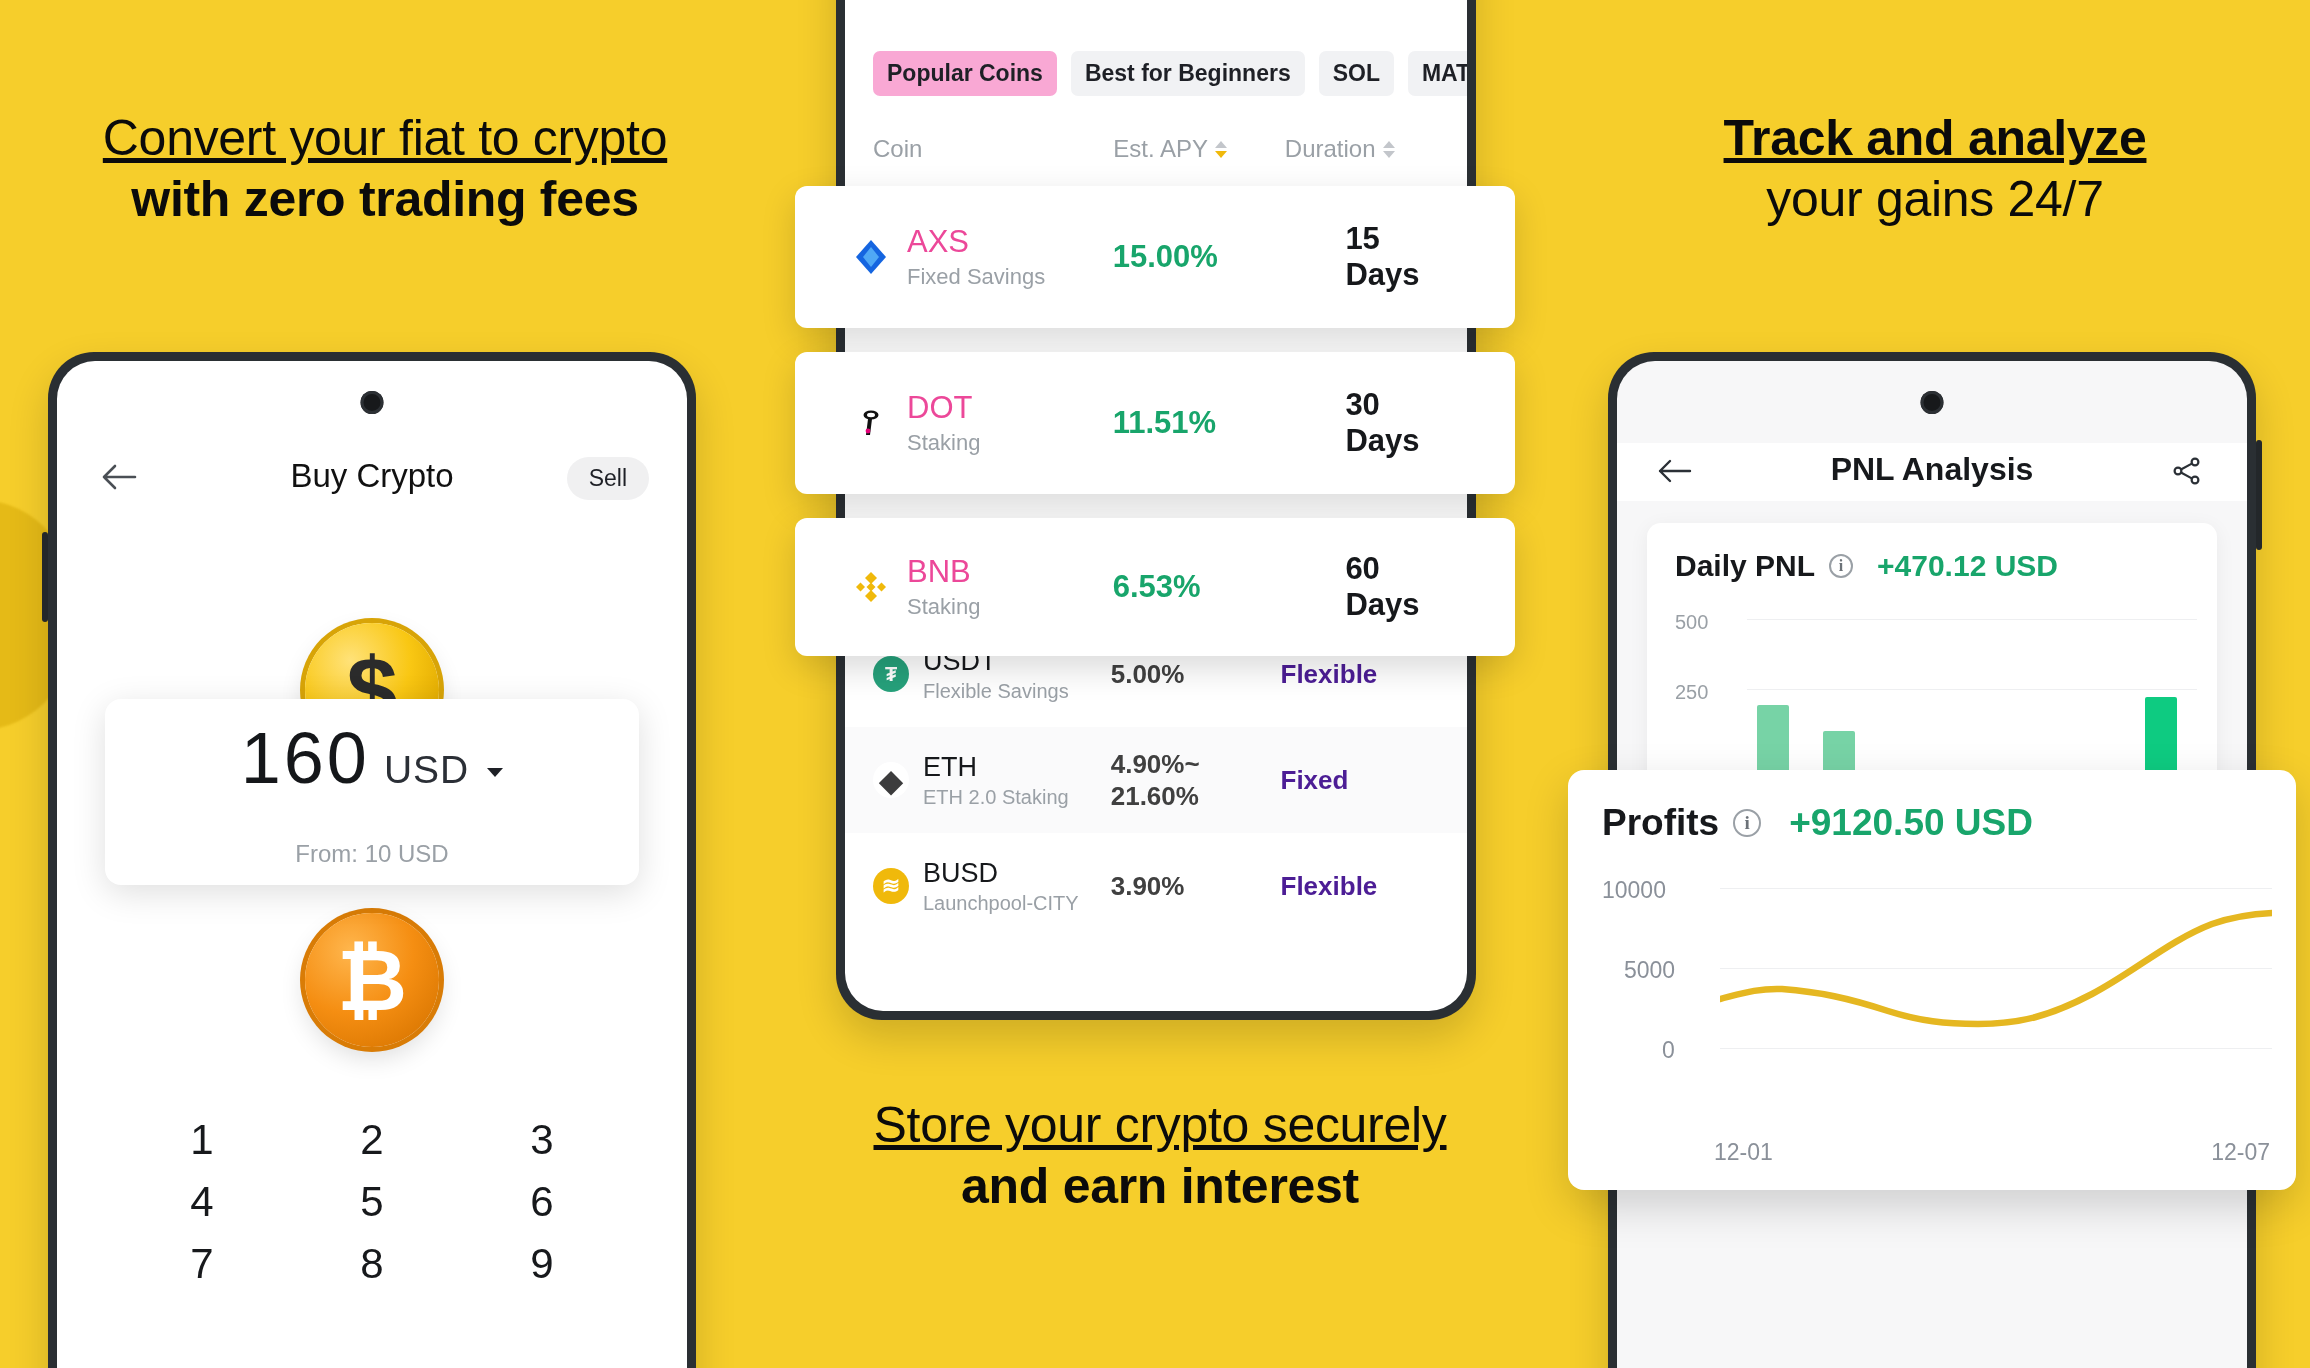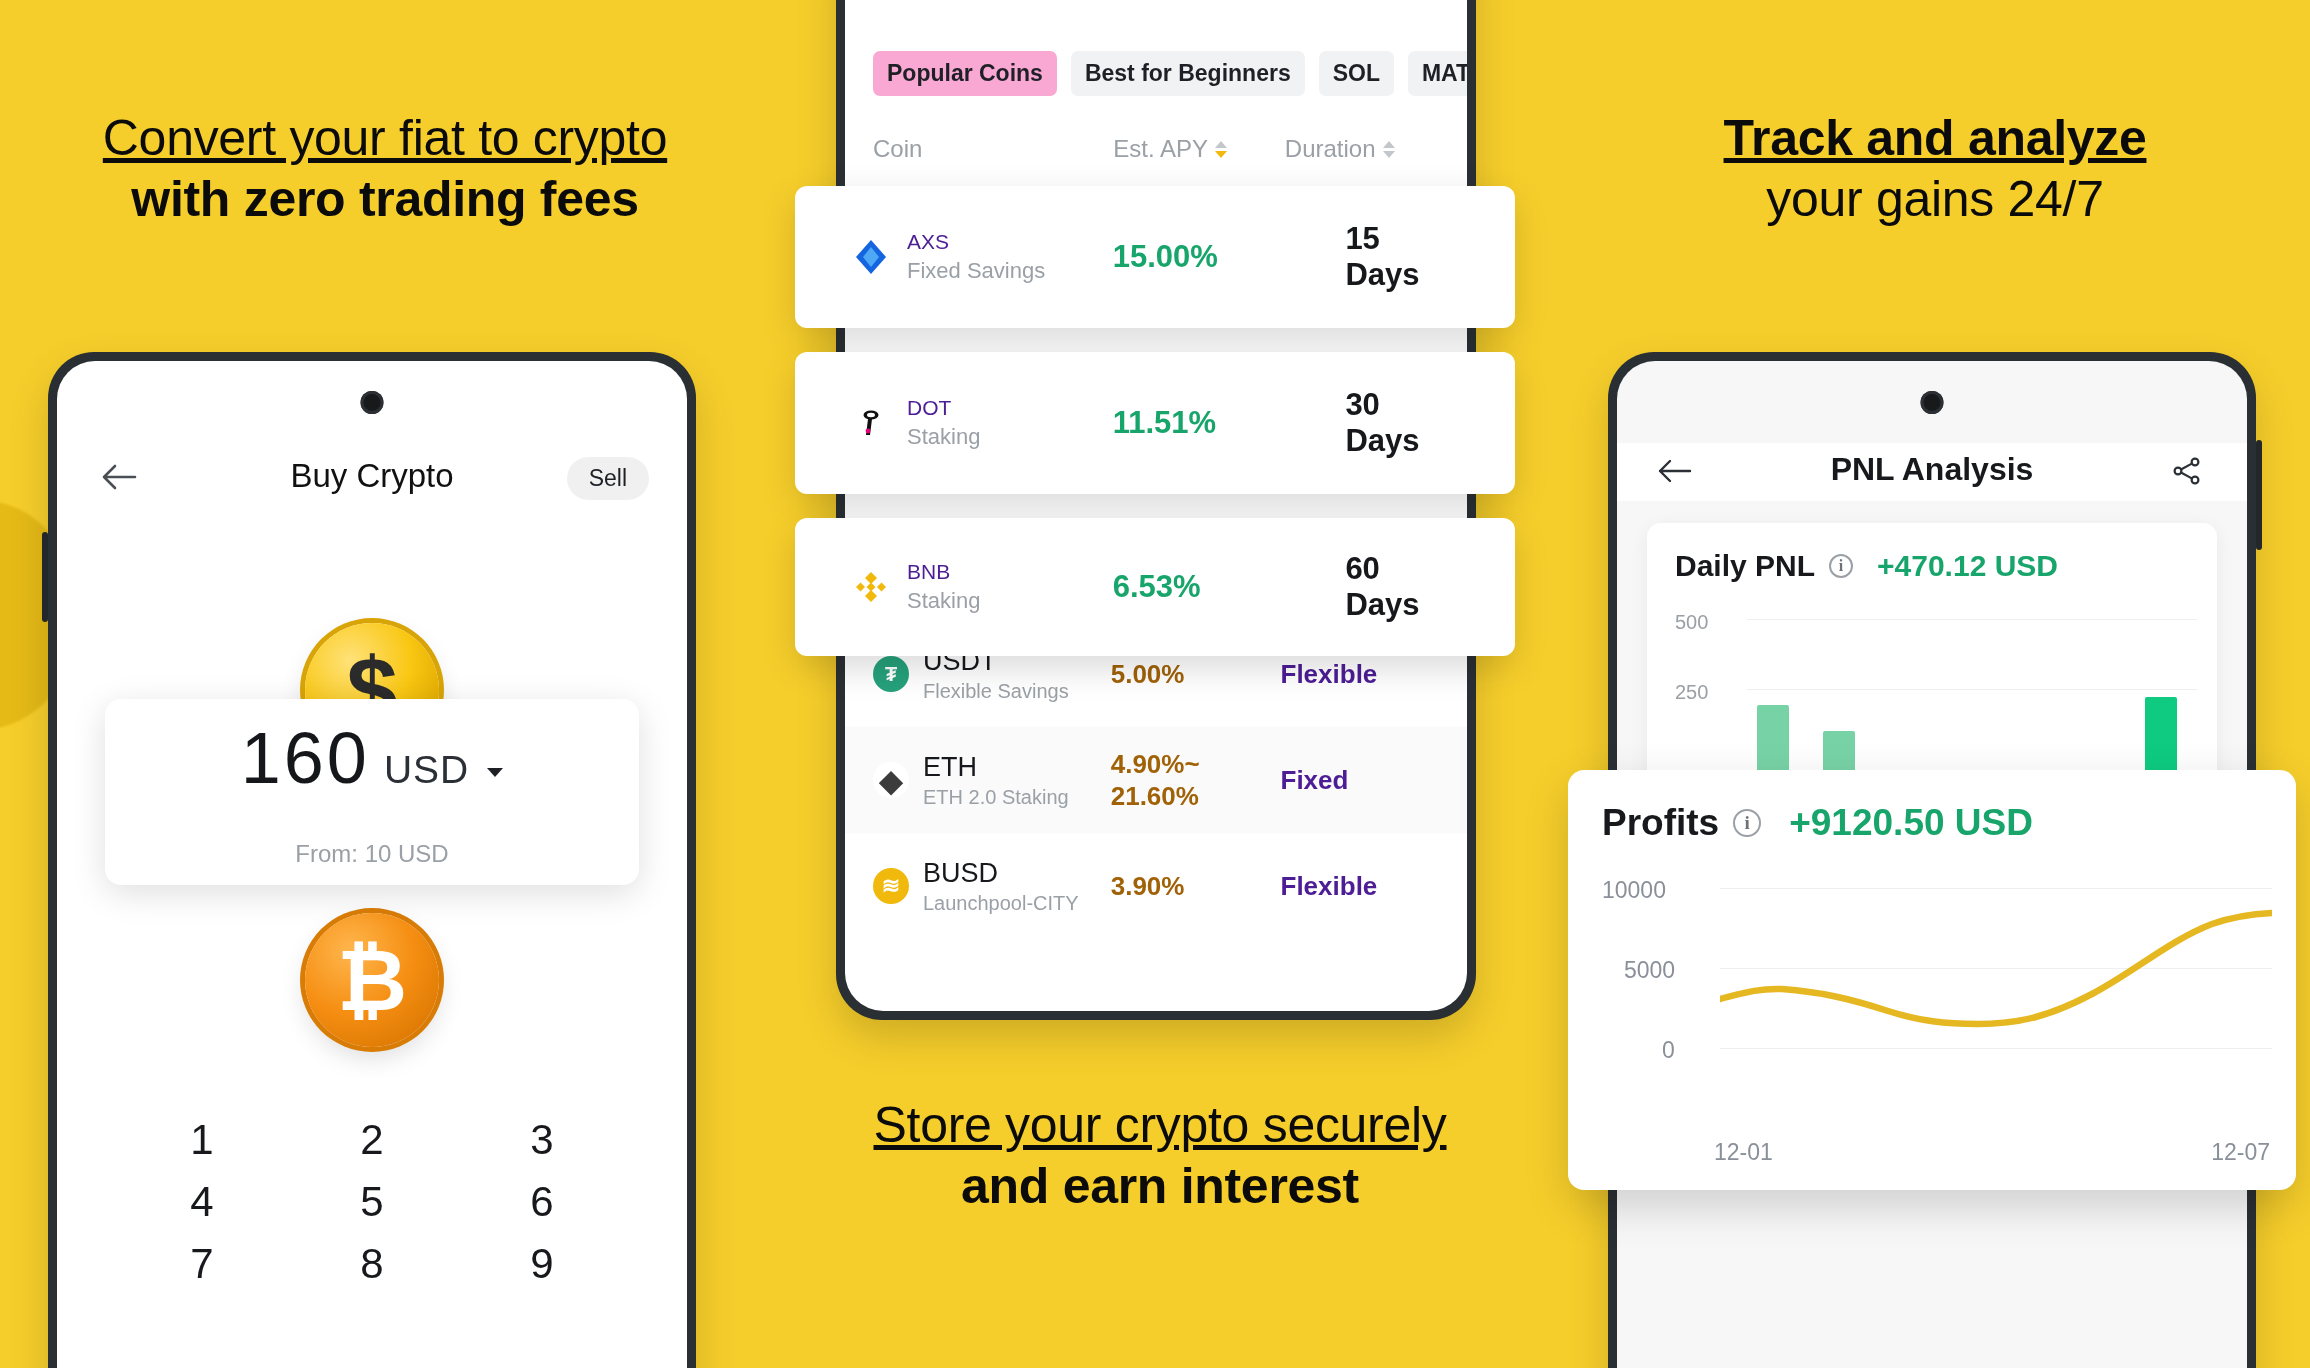--- a/index.html
+++ b/index.html
@@ -137,37 +137,37 @@
     display:flex; align-items:center;
     height: 106px; padding: 0 28px;
     border-bottom: 0;
   }
   .listrow.alt { background: #FAFAFB; }
   .lr-coin { width: 42%; display:flex; align-items:center; gap: 14px; }
   .lr-icon { width:36px; height:36px; border-radius:50%; flex:0 0 36px; display:flex;align-items:center;justify-content:center; font-size:20px; font-weight:700; color:#fff; }
   .lr-names { display:flex; flex-direction:column; gap:3px; }
   .lr-sym { font-size: 27px; color:#16181B; }
   .lr-sub { font-size: 20px; color:#9AA0A6; }
-  .lr-apy { width: 30%; font-size: 26px; font-weight:700; color:#a16207; }
+  .lr-apy { width: 30%; font-size: 26px; font-weight:700; color:#404040; }
   .lr-apy .two { line-height:1.25; }
   .lr-dur { width: 28%; font-size: 26px; font-weight:700; color:#4c1d95; }
 
   
   .float-card {
     position: absolute;
     background: #fff;
     border-radius: 12px;
     box-shadow: 0 12px 34px rgba(0,0,0,.15);
     display: flex; align-items: center;
     padding: 0 56px;
     z-index: 30;
   }
   .fc-coin { width: 270px; display:flex; align-items:center; gap:16px; }
   .fc-icon { width: 40px; height: 40px; flex:0 0 40px; display:flex;align-items:center;justify-content:center; }
-  .fc-sym { font-size: 21px; color:#4c1d95; }
+  .fc-sym { font-size: 31px; color:#ec4899; }
   .fc-sub { font-size: 22px; color:#9AA0A6; margin-top:4px; }
   .fc-apy { width: 240px; font-size: 31px; font-weight: 700; color:#18A56B; }
   .fc-dur { font-size: 31px; font-weight: 700; color:#16181B; }
 
   
   #phone-right { left: 1608px; top: 352px; width: 648px; height: 1120px; }
   #phone-right .notch-cam { top: 30px; }
   #phone-right .screen { background: #F7F7F8; }
   .rp-header { position:absolute; top: 82px; left:0; right:0; height:58px; }
   .rp-back { position:absolute; left:36px; top:6px; width:44px;height:44px; display:flex;align-items:center;justify-content:center; }

